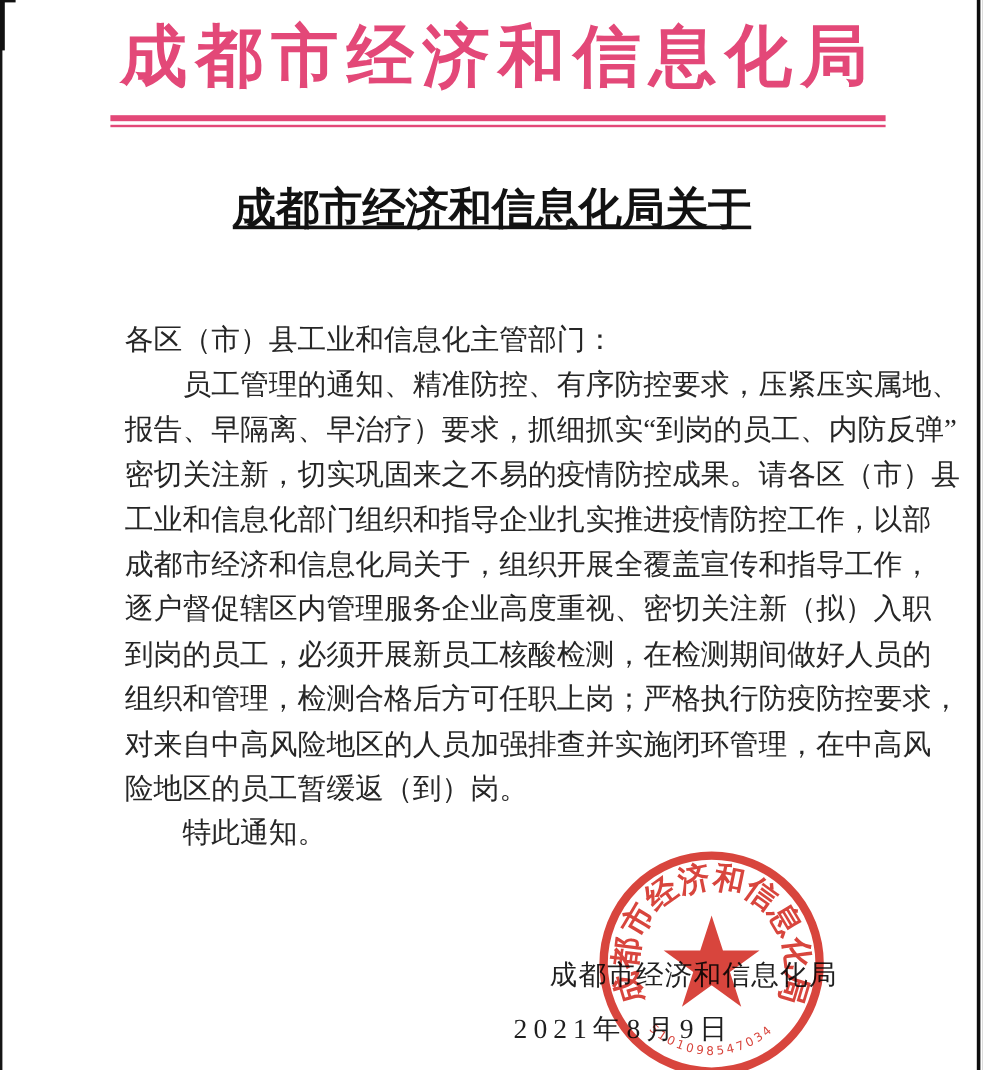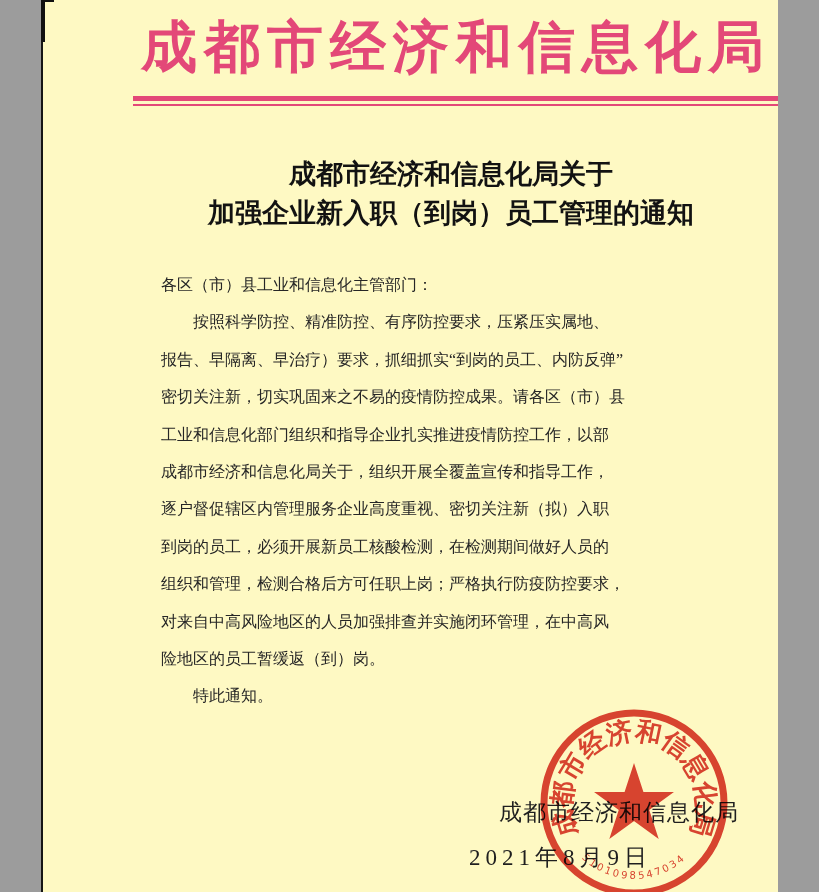--- a/index.html
+++ b/index.html
@@ -1,20 +1,20 @@
 <!DOCTYPE html>
 <html><head>
 <meta charset="utf-8">
 <style>
   html,body{margin:0;padding:0;background:#9c9c9c;}
   .page{
     position:relative;
-    width:737px;height:892px;
+    width:819px;height:892px;
     margin:0 auto;
-    background:#fef9c3;
+    background:#ffffff;
     overflow:hidden;
     font-family:"Liberation Serif","DejaVu Serif",serif;
   }
   
   .edge-left{position:absolute;left:0;top:0;width:2px;height:892px;background:#151515;}
   .edge-right{position:absolute;left:814px;top:0;width:3px;height:892px;background:#0c0c0c;}
   .corner-mark{position:absolute;left:0;top:0;width:4px;height:42px;background:#111;}
   .corner-mark::after{content:"";position:absolute;left:0;top:0;width:13px;height:2px;background:#111;}
   
   .agency{
@@ -27,27 +27,27 @@
   }
   .rule{
     position:absolute;left:92px;top:96px;width:646px;height:2.5px;
     border-top:5px solid #e34878;
     border-bottom:2.5px solid #e34878;
   }
   
   .doc-title{
     position:absolute;left:40px;top:155px;width:740px;
     text-align:center;color:#121212;
-    font-size:27px;font-weight:bold;line-height:39px;
+    font-size:36px;font-weight:bold;line-height:39px;text-decoration:underline;
   }
   .doc-title div{white-space:nowrap;}
   
   .body-text{
     position:absolute;left:104px;top:266px;width:616px;
-    color:#262626;font-size:16px;line-height:37.4px;margin-left:16px;
+    color:#262626;font-size:24px;line-height:37.4px;
   }
   .bline{white-space:nowrap;height:37.4px;}
   
   .signature{
     position:absolute;left:428px;top:797px;width:300px;
     text-align:center;color:#1f1f1f;
     font-size:23px;white-space:nowrap;letter-spacing:1px;
   }
   .sign-date{
     position:absolute;left:428px;top:842px;width:300px;
@@ -67,26 +67,25 @@
 
   <div class="edge-left"></div>
   <div class="edge-right"></div>
   <div class="corner-mark"></div>
 
   <h1 class="agency">成都市经济和信息化局</h1>
   <div class="rule"></div>
 
   <div class="doc-title">
     <div>成都市经济和信息化局关于</div>
-    <div>加强企业新入职（到岗）员工管理的通知</div>
   </div>
 
   <div class="body-text">
     <div class="bline">各区（市）县工业和信息化主管部门：</div>
-    <div class="bline">　　按照科学防控、精准防控、有序防控要求，压紧压实属地、</div>
+    <div class="bline">　　员工管理的通知、精准防控、有序防控要求，压紧压实属地、</div>
     <div class="bline">报告、早隔离、早治疗）要求，抓细抓实“到岗的员工、内防反弹”</div>
     <div class="bline">密切关注新，切实巩固来之不易的疫情防控成果。请各区（市）县</div>
     <div class="bline">工业和信息化部门组织和指导企业扎实推进疫情防控工作，以部</div>
     <div class="bline">成都市经济和信息化局关于，组织开展全覆盖宣传和指导工作，</div>
     <div class="bline">逐户督促辖区内管理服务企业高度重视、密切关注新（拟）入职</div>
     <div class="bline">到岗的员工，必须开展新员工核酸检测，在检测期间做好人员的</div>
     <div class="bline">组织和管理，检测合格后方可任职上岗；严格执行防疫防控要求，</div>
     <div class="bline">对来自中高风险地区的人员加强排查并实施闭环管理，在中高风</div>
     <div class="bline">险地区的员工暂缓返（到）岗。</div>
     <div class="bline">　　特此通知。</div>

